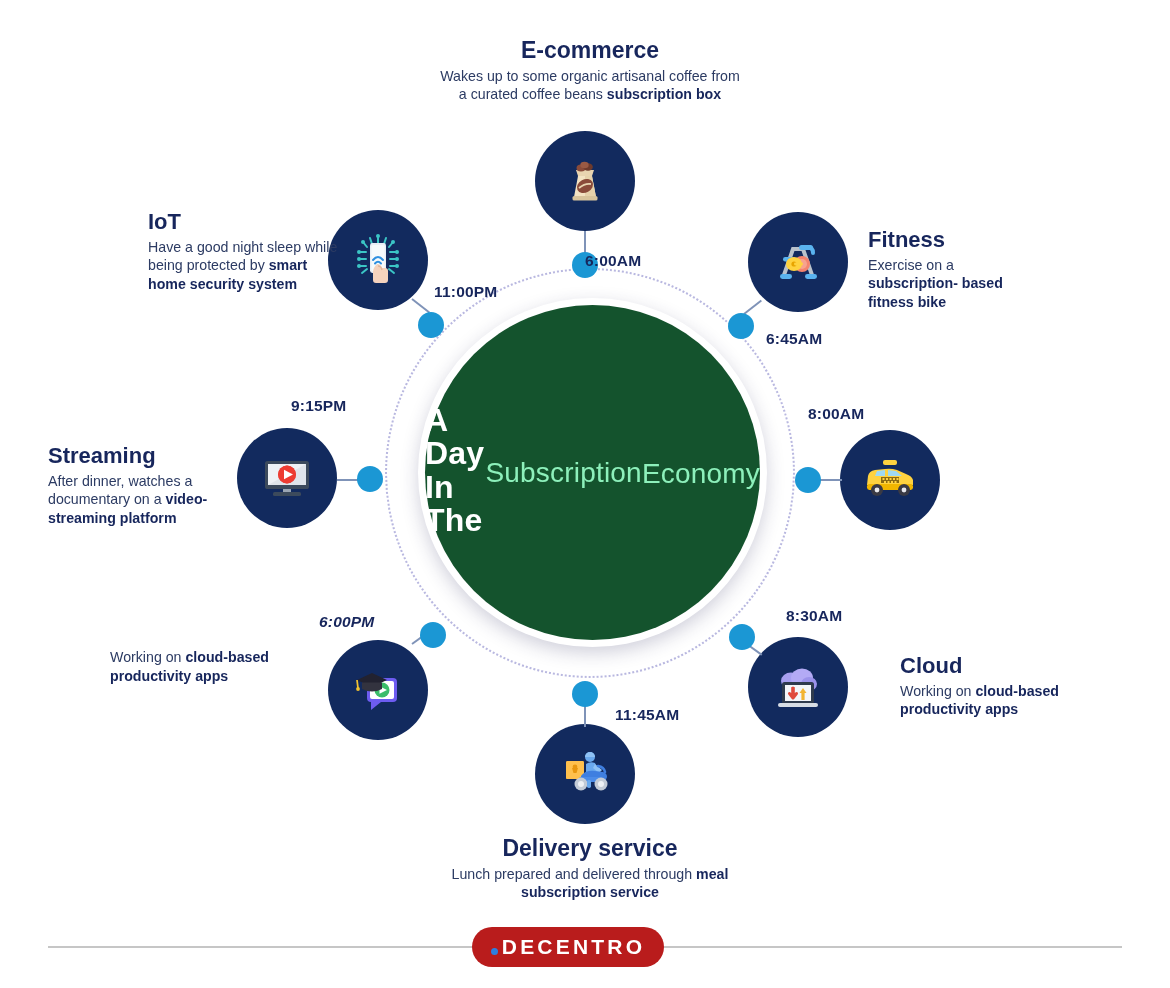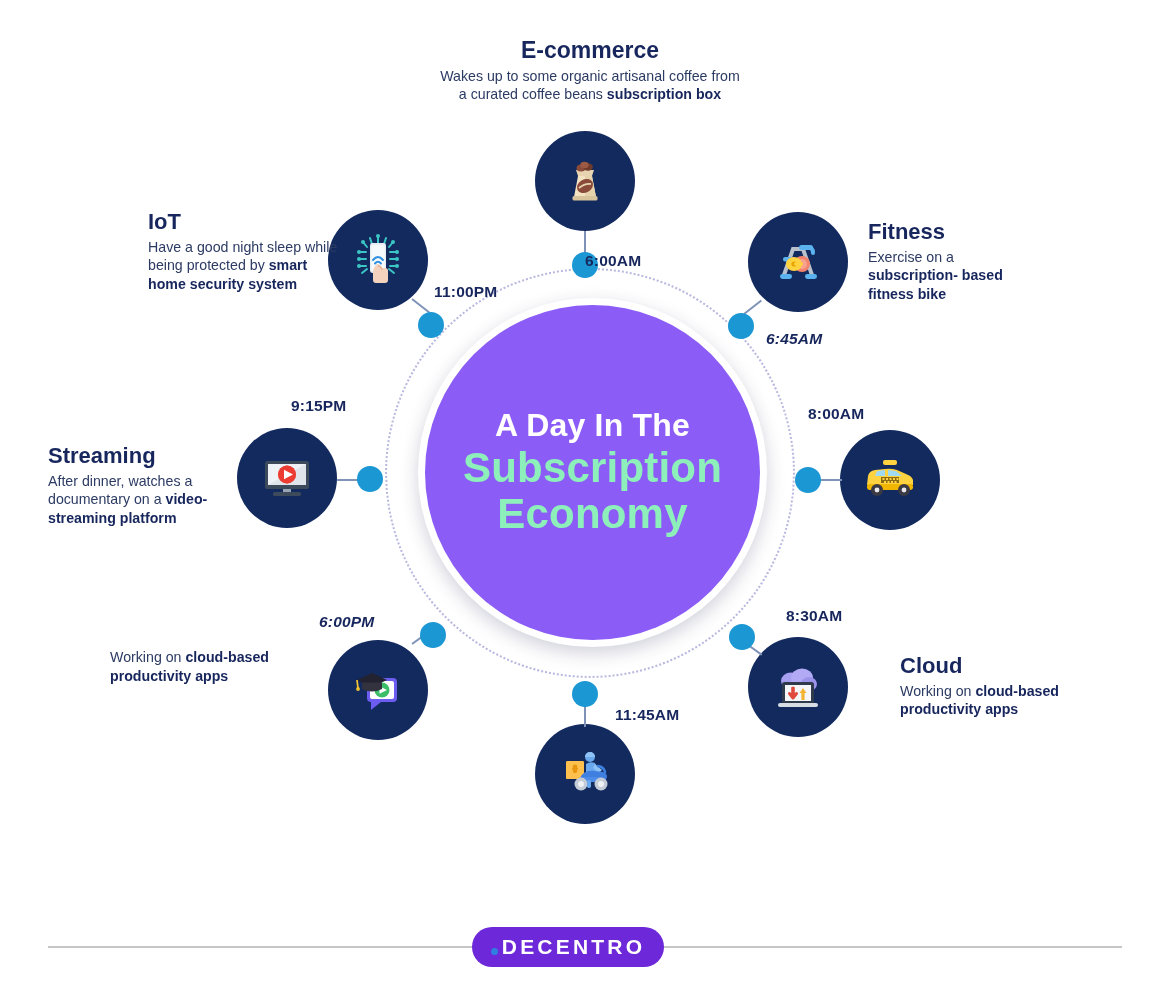--- a/index.html
+++ b/index.html
@@ -31,34 +31,34 @@
     width:349px;height:349px;
     border-radius:50%;
     background:#ffffff;
     box-shadow:0 6px 18px rgba(40,40,90,.22);
   }
   .hub{
     position:absolute;
     left:425px;top:305px;
     width:335px;height:335px;
     border-radius:50%;
-    background:#8b5cf6;
-    display:flex;flex-direction:column;
+    background:#14532d;
+    display:flex;flex-direction:row;
     align-items:center;justify-content:center;
     line-height:1.04;
   }
   .hub-l1{
     color:#ffffff;
     font-size:32px;font-weight:bold;
     letter-spacing:.2px;
     margin-bottom:4px;
   }
   .hub-l2,.hub-l3{
     color:#8df0bb;
-    font-size:42px;font-weight:bold;
+    font-size:28px;font-weight:normal;
     letter-spacing:.2px;
   }
   .hub-l3{margin-top:2px;}
 
   
   .bubble{
     position:absolute;
     width:100px;height:100px;
     border-radius:50%;
     background:#122a5e;
@@ -104,21 +104,21 @@
   .block.center .title{font-size:23px;}
 
   
   .rule{
     position:absolute;left:48px;top:946px;
     width:1074px;height:2px;background:#c6c6c6;
   }
   .logo{
     position:absolute;left:472px;top:927px;
     width:192px;height:40px;border-radius:20px;
-    background:#6d28d9;
+    background:#b91c1c;
     display:flex;align-items:center;justify-content:center;
     gap:4px;
   }
   .logo .ldot{
     width:7px;height:7px;border-radius:50%;
     background:#2f7fe0;margin-top:9px;
   }
   .logo .ltext{
     color:#ffffff;font-size:21px;font-weight:bold;
     letter-spacing:3.2px;
@@ -170,29 +170,29 @@
       <rect x="14" y="24" width="12" height="4.5" rx="2.2" fill="#5ab3ef"></rect>
       <circle cx="33" cy="31" r="8" fill="#f4836e"></circle>
       <circle cx="33" cy="31" r="5" fill="#f7a38e"></circle>
       <ellipse cx="25" cy="31" rx="8" ry="7" fill="#ffd23f"></ellipse>
       <circle cx="25" cy="31" r="2.6" fill="#e8a400"></circle>
       <rect x="25" y="29.5" width="9" height="3" rx="1.4" fill="#ffd23f"></rect>
       <rect x="11" y="41" width="12" height="5" rx="2.4" fill="#5ab3ef"></rect>
       <rect x="36" y="41" width="12" height="5" rx="2.4" fill="#5ab3ef"></rect>
     </svg>
   </div>
-  <div class="block right" style="left:868px;top:220px;width:168px;">
+  <div class="block right" style="left:868px;top:228px;width:168px;">
     <div class="title">Fitness</div>
     <div class="body">
       <span>Exercise on a </span><b>subscription- based fitness bike</b>
     </div>
   </div>
   <div class="stem" style="left:744px;top:313px;width:22px;height:2px;transform:rotate(-38deg);transform-origin:left center;"></div>
   <div class="dot" style="left:728px;top:313px;"></div>
-  <div class="time" style="left:766px;top:330px;font-style:italic;">6:45AM</div>
+  <div class="time" style="left:766px;top:330px;">6:45AM</div>
 
   <div class="bubble" style="left:840px;top:430px;">
     <svg width="62" height="62" viewBox="0 0 62 62">
       <rect x="24" y="11" width="14" height="5" rx="2" fill="#ffd23f"></rect>
       <path d="M8 36 L9 27 Q10 22 16 21 L26 20 Q32 19 38 21 L47 25 Q53 27 54 31 L54 36 Z" fill="#ffd23f"></path>
       <path d="M18 22 L26 21 L26 27 L16 27 Z" fill="#9fd9f2"></path>
       <path d="M29 21 L37 22 L43 27 L29 27 Z" fill="#9fd9f2"></path>
       <rect x="8" y="35" width="46" height="6" rx="2.4" fill="#f1b600"></rect>
       <rect x="22" y="28" width="18" height="6" fill="#8a6a12"></rect>
       <g fill="#ffd23f">
@@ -253,20 +253,26 @@
       <path d="M40 20 l7 6 l-3 3 l-6 -5 z" fill="#8fc2f5"></path>
       <path d="M26 32 q4 -6 14 -5 l8 1 q4 1 4 5 l-2 5 l-24 0 z" fill="#3f7fe0"></path>
       <rect x="24" y="33" width="24" height="5" rx="2" fill="#4c8ce8"></rect>
       <path d="M43 22 q6 1 7 6" stroke="#3f7fe0" stroke-width="2.6" fill="none" stroke-linecap="round"></path>
       <circle cx="26" cy="40" r="6.5" fill="#c3cbd6"></circle>
         <circle cx="26" cy="40" r="3" fill="#eef1f5"></circle>
       <circle cx="46" cy="40" r="6.5" fill="#c3cbd6"></circle>
         <circle cx="46" cy="40" r="3" fill="#eef1f5"></circle>
       <rect x="32" y="36" width="4" height="8" rx="1.8" fill="#6aa9ee"></rect>
     </svg>
+  </div>
+  <div class="block center" style="left:425px;top:836px;width:330px;">
+    <div class="title">Delivery service</div>
+    <div class="body">
+      <span>Lunch prepared and delivered through </span><b>meal subscription service</b>
+    </div>
   </div>
   <div class="stem" style="left:584px;top:703px;width:2px;height:24px;"></div>
   <div class="dot" style="left:572px;top:681px;"></div>
   <div class="time" style="left:615px;top:706px;text-align:center;">11:45AM</div>
 
   <div class="bubble" style="left:328px;top:640px;">
     <svg width="58" height="58" viewBox="0 0 58 58">
       <rect x="18" y="17" width="30" height="24" rx="4" fill="#6d5cf0"></rect>
       <path d="M22 39 l0 10 l10 -8 z" fill="#6d5cf0"></path>
       <rect x="21" y="20" width="24" height="18" rx="2" fill="#ffffff"></rect>

